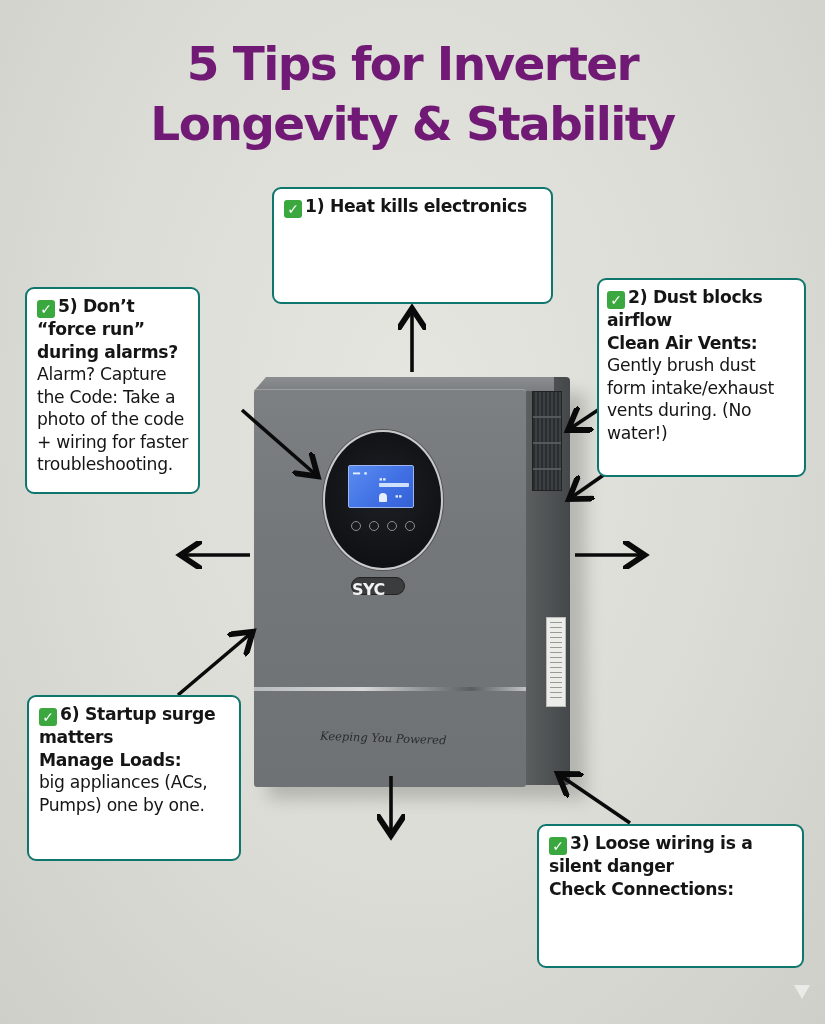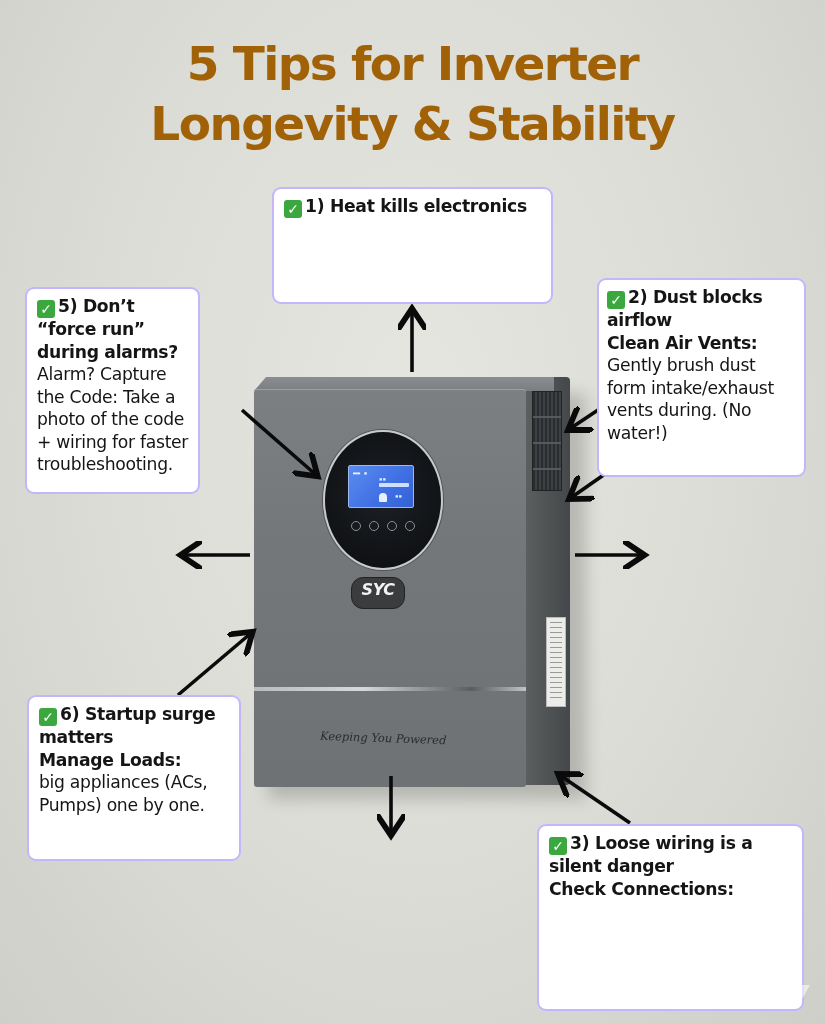--- a/index.html
+++ b/index.html
@@ -7,25 +7,25 @@
   body {
     position: relative;
     font-family: "DejaVu Sans", "Liberation Sans", sans-serif;
     background: radial-gradient(ellipse at 50% 40%, #e6e6e1 0%, #dcdcd6 55%, #cfcfc9 100%);
     color: #111;
   }
   .title {
     position: absolute; left: 0; top: 34px; width: 825px;
     text-align: center; font-family: "DejaVu Sans", sans-serif;
     font-weight: bold; font-size: 47px; line-height: 60px; letter-spacing: -1.6px;
-    color: #a16207;
+    color: #701a75;
   }
   .callout {
     position: absolute; background: #ffffff;
-    border: 2px solid #c4b5fd; border-radius: 9px;
+    border: 2px solid #0f766e; border-radius: 9px;
     padding: 6px 9px 8px 10px;
     font-size: 17.2px; line-height: 22.5px; letter-spacing: -0.3px;
     color: #151515;
   }
   .callout .head { font-weight: bold; }
   .callout .sub { font-weight: bold; }
   .check {
     display: inline-block; width: 18px; height: 18px; border-radius: 3px;
     background: #3aa83f; color: #fff; font-size: 14px; line-height: 18px;
     text-align: center; font-weight: bold; vertical-align: -2px; margin-right: 3px;
@@ -80,25 +80,24 @@
     position: absolute; left: 23px; top: 33px; width: 66px; height: 43px;
     background: linear-gradient(135deg, #5a8cf0 0%, #3f6fe3 60%, #3462d6 100%);
     border: 1px solid #9fb7ee; border-radius: 2px;
   }
   .lcd .bar { position: absolute; left: 30px; top: 17px; width: 30px; height: 4px; background: #cfe0ff; border-radius: 1px; }
   .lcd .txt { position: absolute; font-size: 6px; color: #e8f0ff; font-family: "DejaVu Sans Mono", monospace; }
   .lcd .person { position: absolute; left: 30px; top: 27px; width: 8px; height: 9px; background: #e6eeff; border-radius: 4px 4px 1px 1px; }
   .btns { position: absolute; left: 26px; top: 89px; width: 64px; height: 12px; display: flex; justify-content: space-between; }
   .btn { width: 10px; height: 10px; border-radius: 50%; border: 1px solid #8a8d92; background: #181a1d; }
   .logo {
-    position: absolute; left: 97px; top: 188px; width: 54px; height: 32px;
+    position: absolute; left: 97px; top: 188px; width: 54px; height: 18px;
     background: #3a3c3e; border-radius: 12px; border: 1px solid #222;
-    color: #f2f2f2; font-weight: bold; font-size: 16px; line-height: 24px; text-align: center;
+    color: #f2f2f2; font-weight: bold; font-size: 16px; line-height: 24px; 
     letter-spacing: -0.5px;
-    font-style: italic;
   }
   .inv-seam {
     position: absolute; left: 0; top: 298px; width: 272px; height: 4px;
     background: linear-gradient(90deg, #b9bcbe 0%, #d6d8d9 40%, #5a5e60 80%, #c0c2c4 100%);
   }
   .slogan {
     position: absolute; left: 66px; top: 342px; font-family: "DejaVu Serif", serif;
     font-style: italic; font-size: 11.5px; color: #2a2c2e; transform: rotate(2deg);
   }
 
@@ -189,20 +188,20 @@
 </div>
 
 <div class="callout" style="left:27px; top:695px; width:214px; height:166px;">
   <div class="head">
     <span class="check">✓</span><span>6) Startup surge matters</span>
   </div>
   <div class="sub">Manage Loads:</div>
   <div>big appliances (ACs, Pumps) one by one.</div>
 </div>
 
-<div class="callout" style="left:537px; top:824px; width:267px; height:187px;">
+<div class="callout" style="left:537px; top:824px; width:267px; height:144px;">
   <div class="head">
     <span class="check">✓</span><span>3) Loose wiring is a silent danger</span>
   </div>
   <div class="sub">Check Connections:</div>
 </div>
 
 <div class="watermark"></div>
 
 </body></html>

